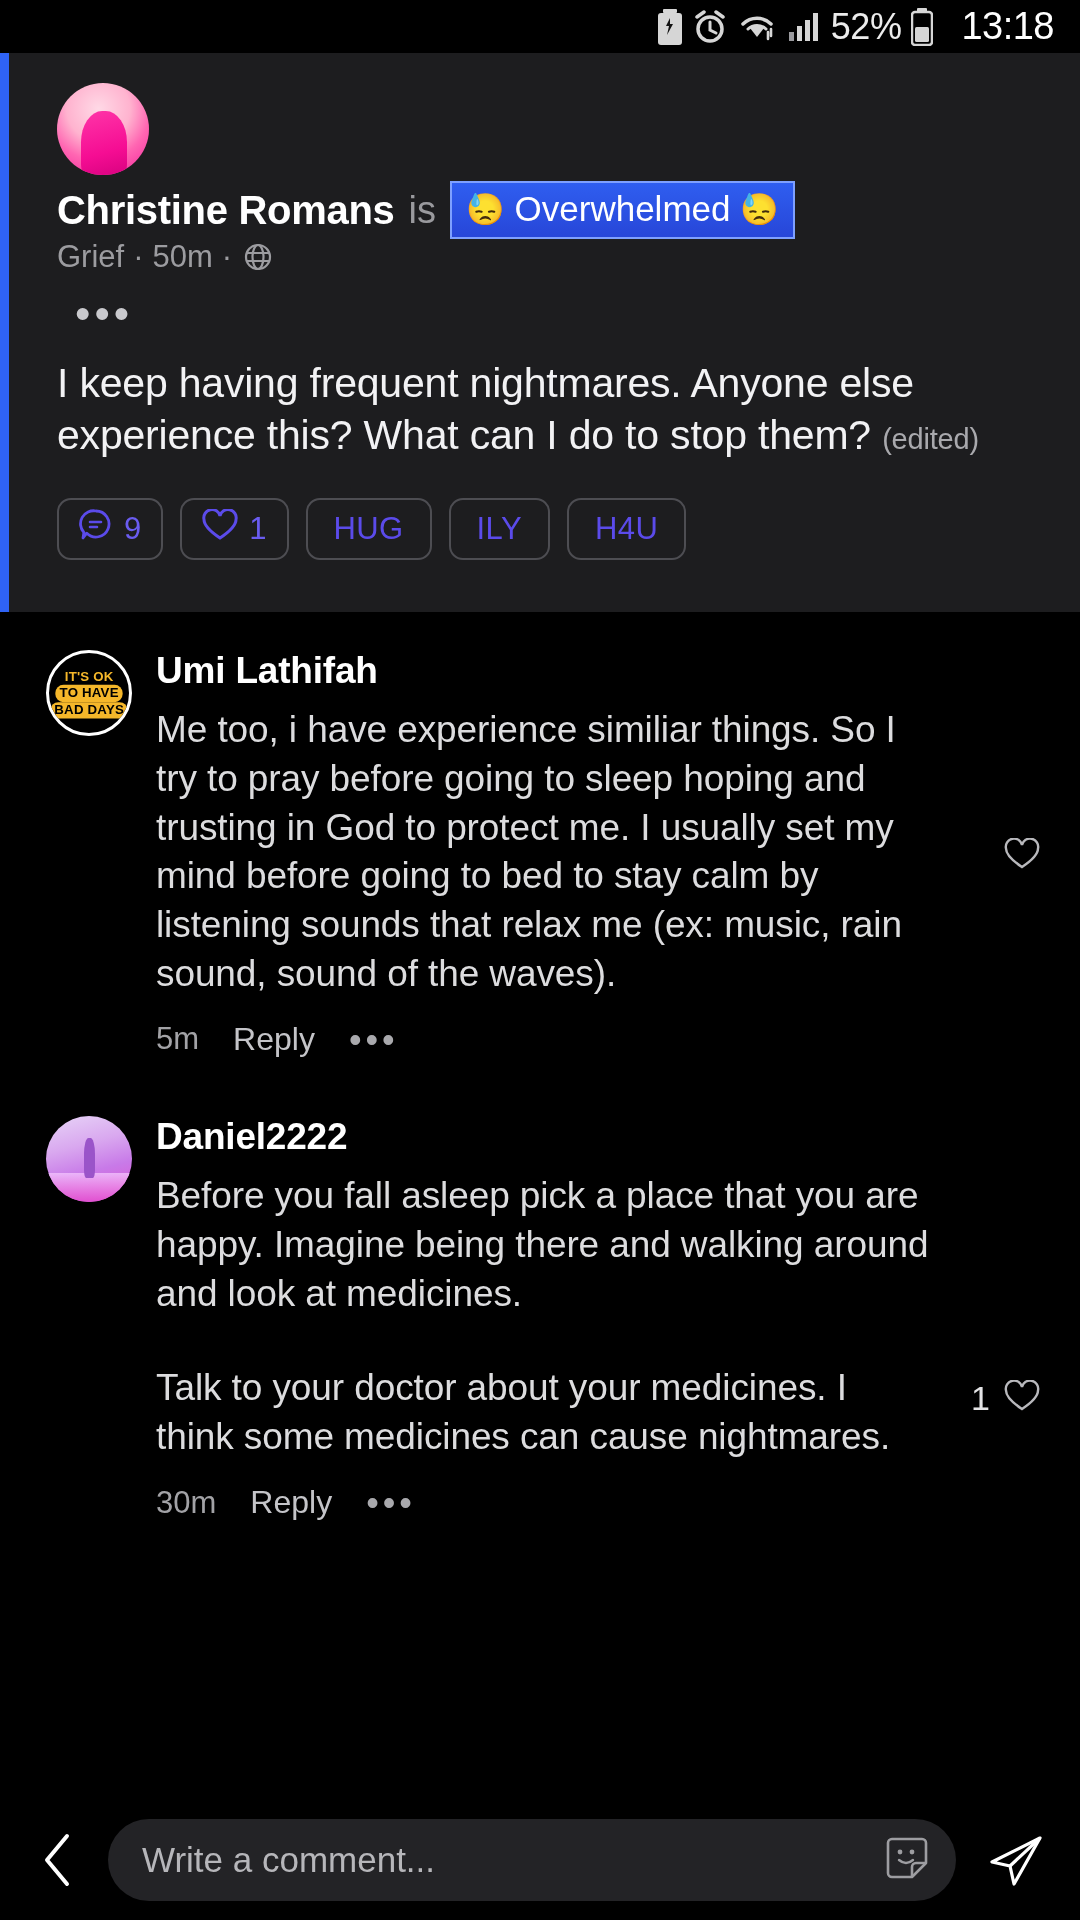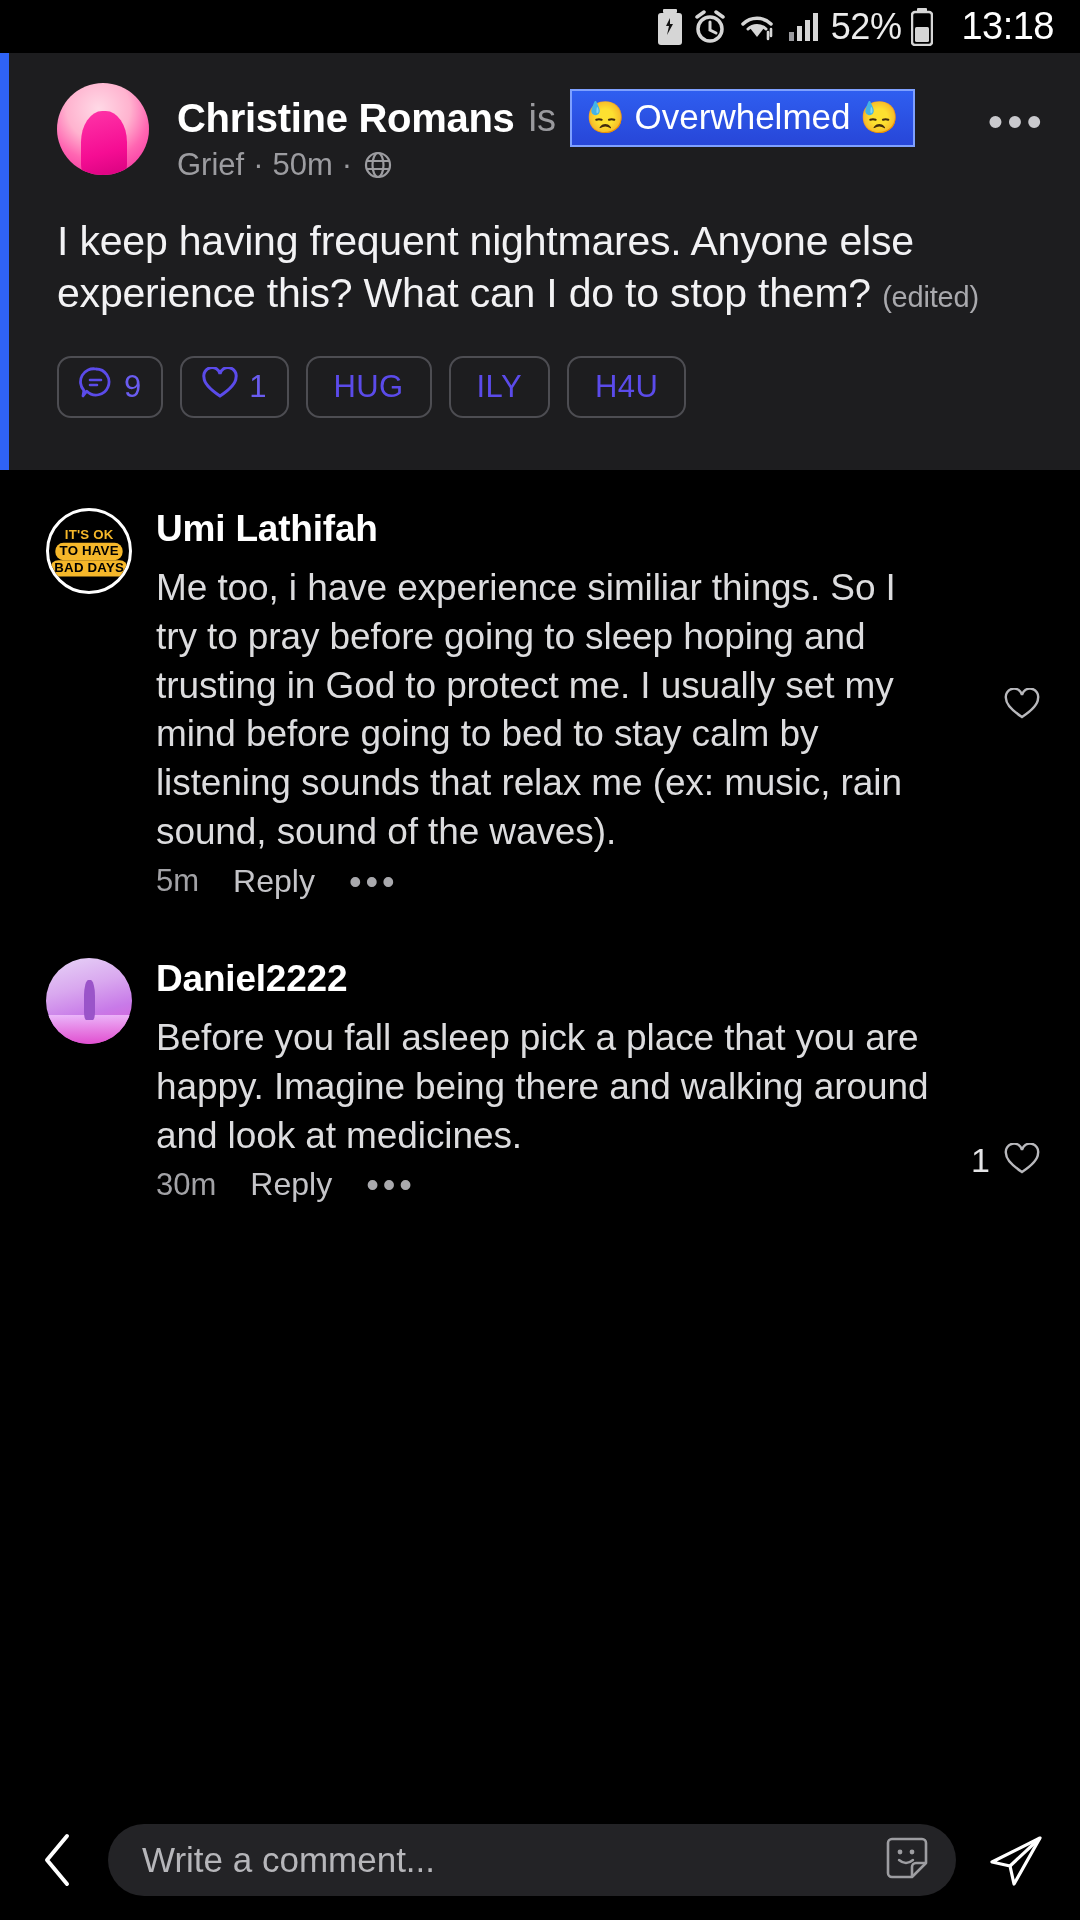--- a/index.html
+++ b/index.html
@@ -20,21 +20,21 @@
   .sb-icon { display: flex; align-items: center; color: #d6d6d6; }
   .sb-pct { color: #ececec; font-size: 36px; letter-spacing: -0.5px; font-family: "Liberation Sans", sans-serif; }
   .sb-time { color: #fff; font-size: 38px; letter-spacing: -0.5px; margin-left: 18px; }
 
   
   .post-card {
     position: relative; background: #1d1d1f;
     padding: 30px 34px 52px 48px;
     border-left: 9px solid #2f63f5;
   }
-  .post-head { display: flex; align-items: flex-start; }
+  .post-head { display: flex; align-items: flex-start; flex-direction: column; }
   .avatar-post {
     width: 92px; height: 92px; border-radius: 50%;
     flex: 0 0 92px; margin-right: 28px; overflow: hidden;
     background: radial-gradient(circle at 45% 28%, #ffd9e6 0%, #ffb3cf 38%, #ff66b2 62%, #f31f9a 100%);
     position: relative;
   }
   .avatar-post::after {
     content: ""; position: absolute; left: 26%; top: 30%;
     width: 50%; height: 74%; border-radius: 46% 46% 22% 22%;
     background: linear-gradient(165deg, #ff35a8 0%, #f50d93 60%, #d4007d 100%);
@@ -90,35 +90,35 @@
     background: #9a54c9;
   }
   .av-daniel::before {
     content: ""; position: absolute; left: 0; bottom: 0; width: 100%; height: 34%;
     background: linear-gradient(180deg, rgba(245,200,255,0.75), rgba(225,79,208,0.95));
   }
   .c-main { flex: 1; min-width: 0; }
   .c-name { color: #fff; font-size: 37px; font-weight: bold; letter-spacing: -0.2px; }
   .c-body { color: #dcdcde; font-size: 37px; line-height: 1.32; margin-top: 14px; letter-spacing: -0.1px; }
   .c-body p + p { margin-top: 46px; }
-  .c-foot { display: flex; align-items: center; gap: 34px; margin-top: 6px; }
+  .c-foot { display: flex; align-items: center; gap: 34px; margin-top: 22px; }
   .c-time { color: #a2a2a6; font-size: 31px; }
   .c-reply { color: #c4c4c8; font-size: 32px; }
   .c-dots { color: #a9a9ad; font-size: 36px; letter-spacing: 4px; line-height: 0.6; }
   .c-like { width: 110px; flex: 0 0 110px; display: flex; align-items: center; justify-content: flex-end; gap: 14px; padding-top: 4px; }
   .like-cnt { color: #e4e4e6; font-size: 34px; }
 
   
   .bottombar {
     position: absolute; left: 0; bottom: 0; width: 1080px; height: 120px;
     background: #000; display: flex; align-items: center; padding: 0 26px 0 30px; gap: 22px;
   }
   .back-btn { width: 56px; display: flex; align-items: center; justify-content: center; }
   .comment-input {
-    flex: 1; height: 72px; background: #232326; border-radius: 42px;
+    flex: 1; height: 82px; background: #232326; border-radius: 42px;
     display: flex; align-items: center; padding: 0 26px 0 34px; gap: 16px;
   }
   .ci-placeholder { flex: 1; color: #b6b6ba; font-size: 35px; }
   .send-btn { width: 76px; display: flex; align-items: center; justify-content: center; }
 </style>
 </head>
 <body>
 
 <div class="screen">
 
@@ -252,20 +252,21 @@
       </span>
     </div>
   </div>
 
   <div class="comment" style="padding-top:58px;">
     <div class="c-avatar av-daniel"></div>
     <div class="c-main">
       <div class="c-name">Daniel2222</div>
       <div class="c-body">
         <p>Before you fall asleep pick a place that you are happy. Imagine being there and walking around and look at medicines.</p>
+        <p>Talk to your doctor about your medicines. I think some medicines can cause nightmares.</p>
       </div>
       <div class="c-foot">
         <span class="c-time">30m</span>
         <span class="c-reply">Reply</span>
         <span class="c-dots">•••</span>
       </div>
     </div>
     <div class="c-like" style="align-items:center;padding-top:160px;">
       <span class="like-cnt">1</span>
       <span>

